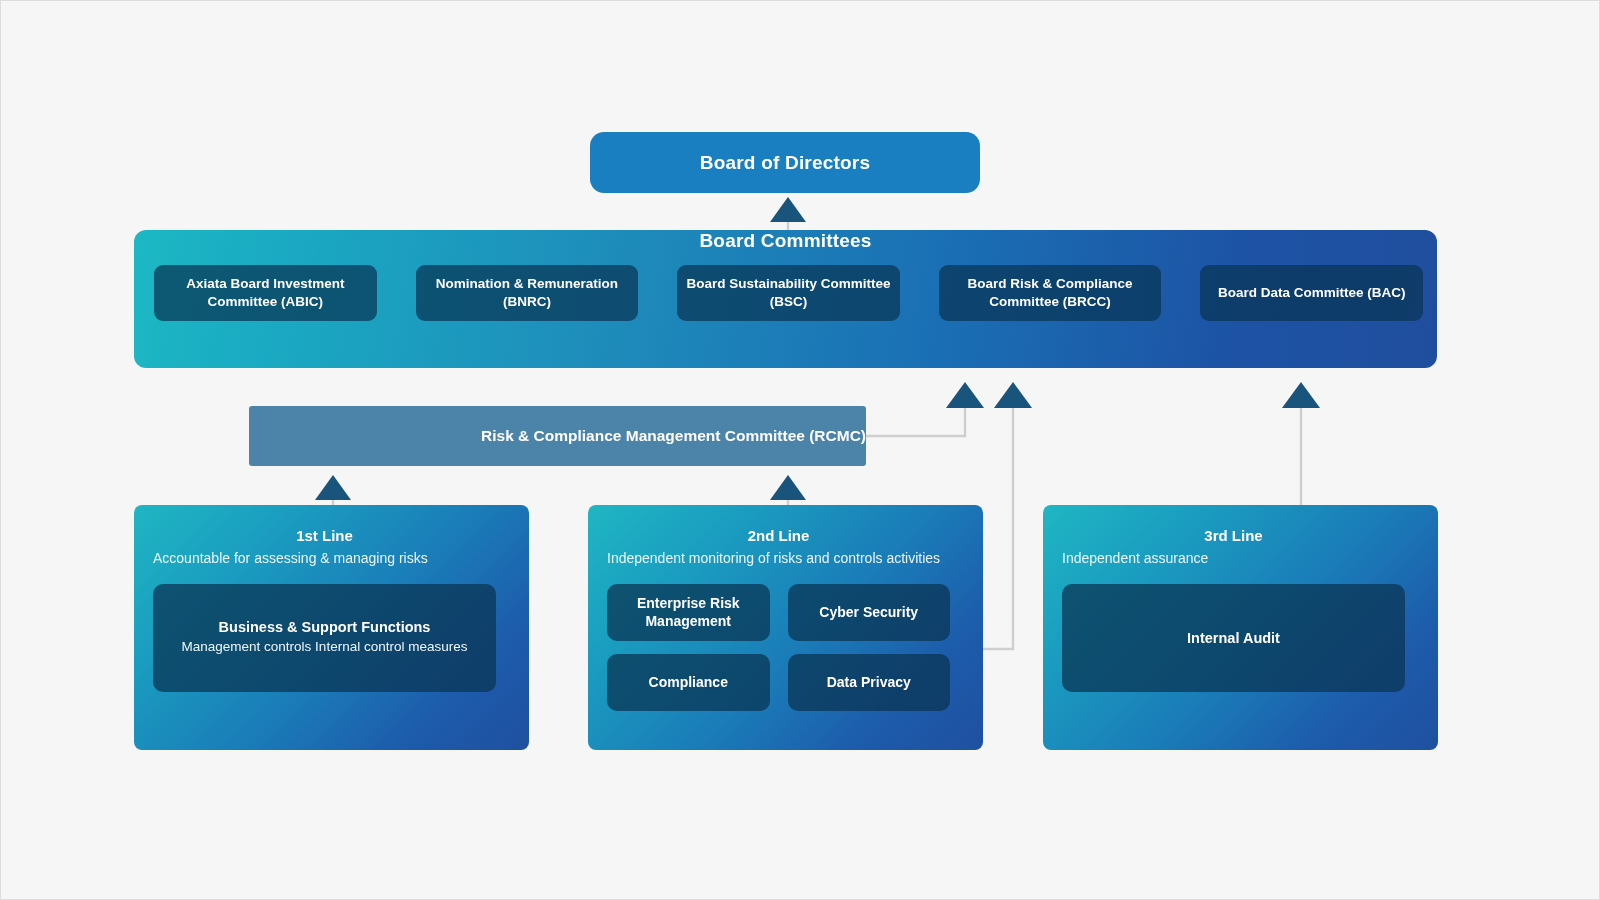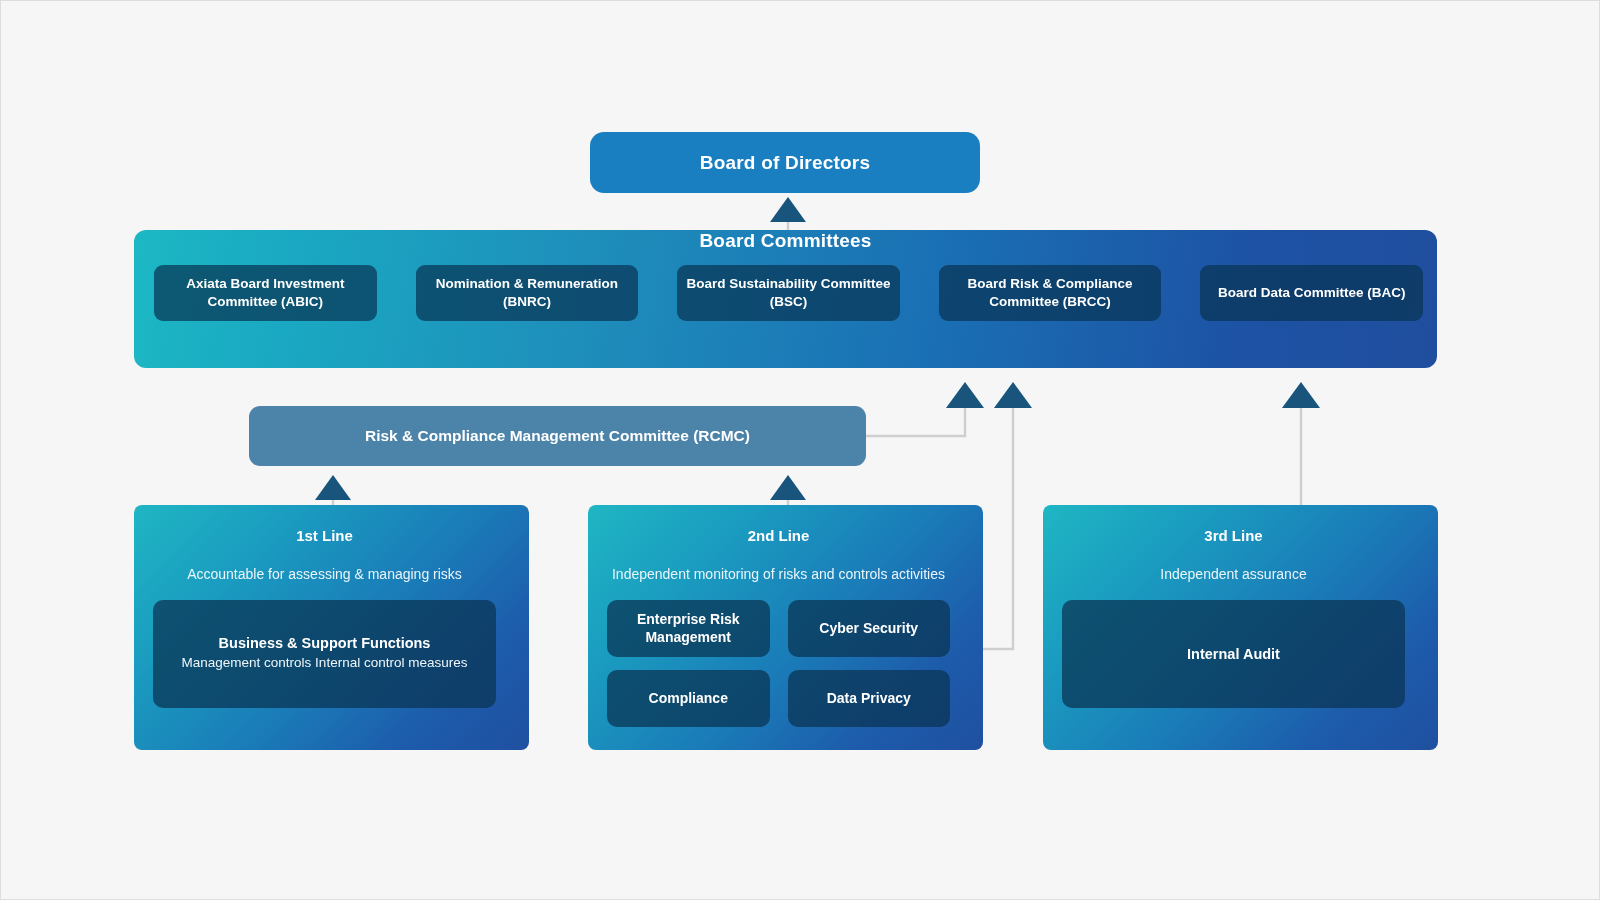--- a/index.html
+++ b/index.html
@@ -93,25 +93,25 @@
     padding: 0 6px;
     box-sizing: border-box;
   }
 
   
   #rcmc {
     left: 248px;
     top: 405px;
     width: 617px;
     height: 60px;
-    border-radius: 11px;
+    border-radius: 3px;
     background: #4c83a9;
     display: flex;
     align-items: center;
-    justify-content: center;
+    justify-content: flex-end;
   }
   #rcmc .rcmc-label {
     font-size: 15.5px;
     font-weight: bold;
   }
 
   
   .line-card {
     border-radius: 8px;
     padding: 21px 33px 22px 19px;
@@ -139,26 +139,26 @@
     background: linear-gradient(135deg, #1fb6c3 0%, #1a9cc0 26%, #1a7cb8 55%, #1d5bab 80%, #2050a0 100%);
   }
 
   .line-title {
     text-align: center;
     font-size: 15px;
     font-weight: bold;
     line-height: 1.3;
   }
   .line-sub {
-    text-align: center;
+    text-align: left;
     font-size: 14px;
     font-weight: normal;
     line-height: 1.43;
     color: #eaf6fb;
-    margin-top: 18px;
+    margin-top: 2px;
   }
 
   .panel {
     border-radius: 10px;
     background: rgba(9, 52, 84, .74);
     box-sizing: border-box;
   }
 
   
   #bsf-panel {

